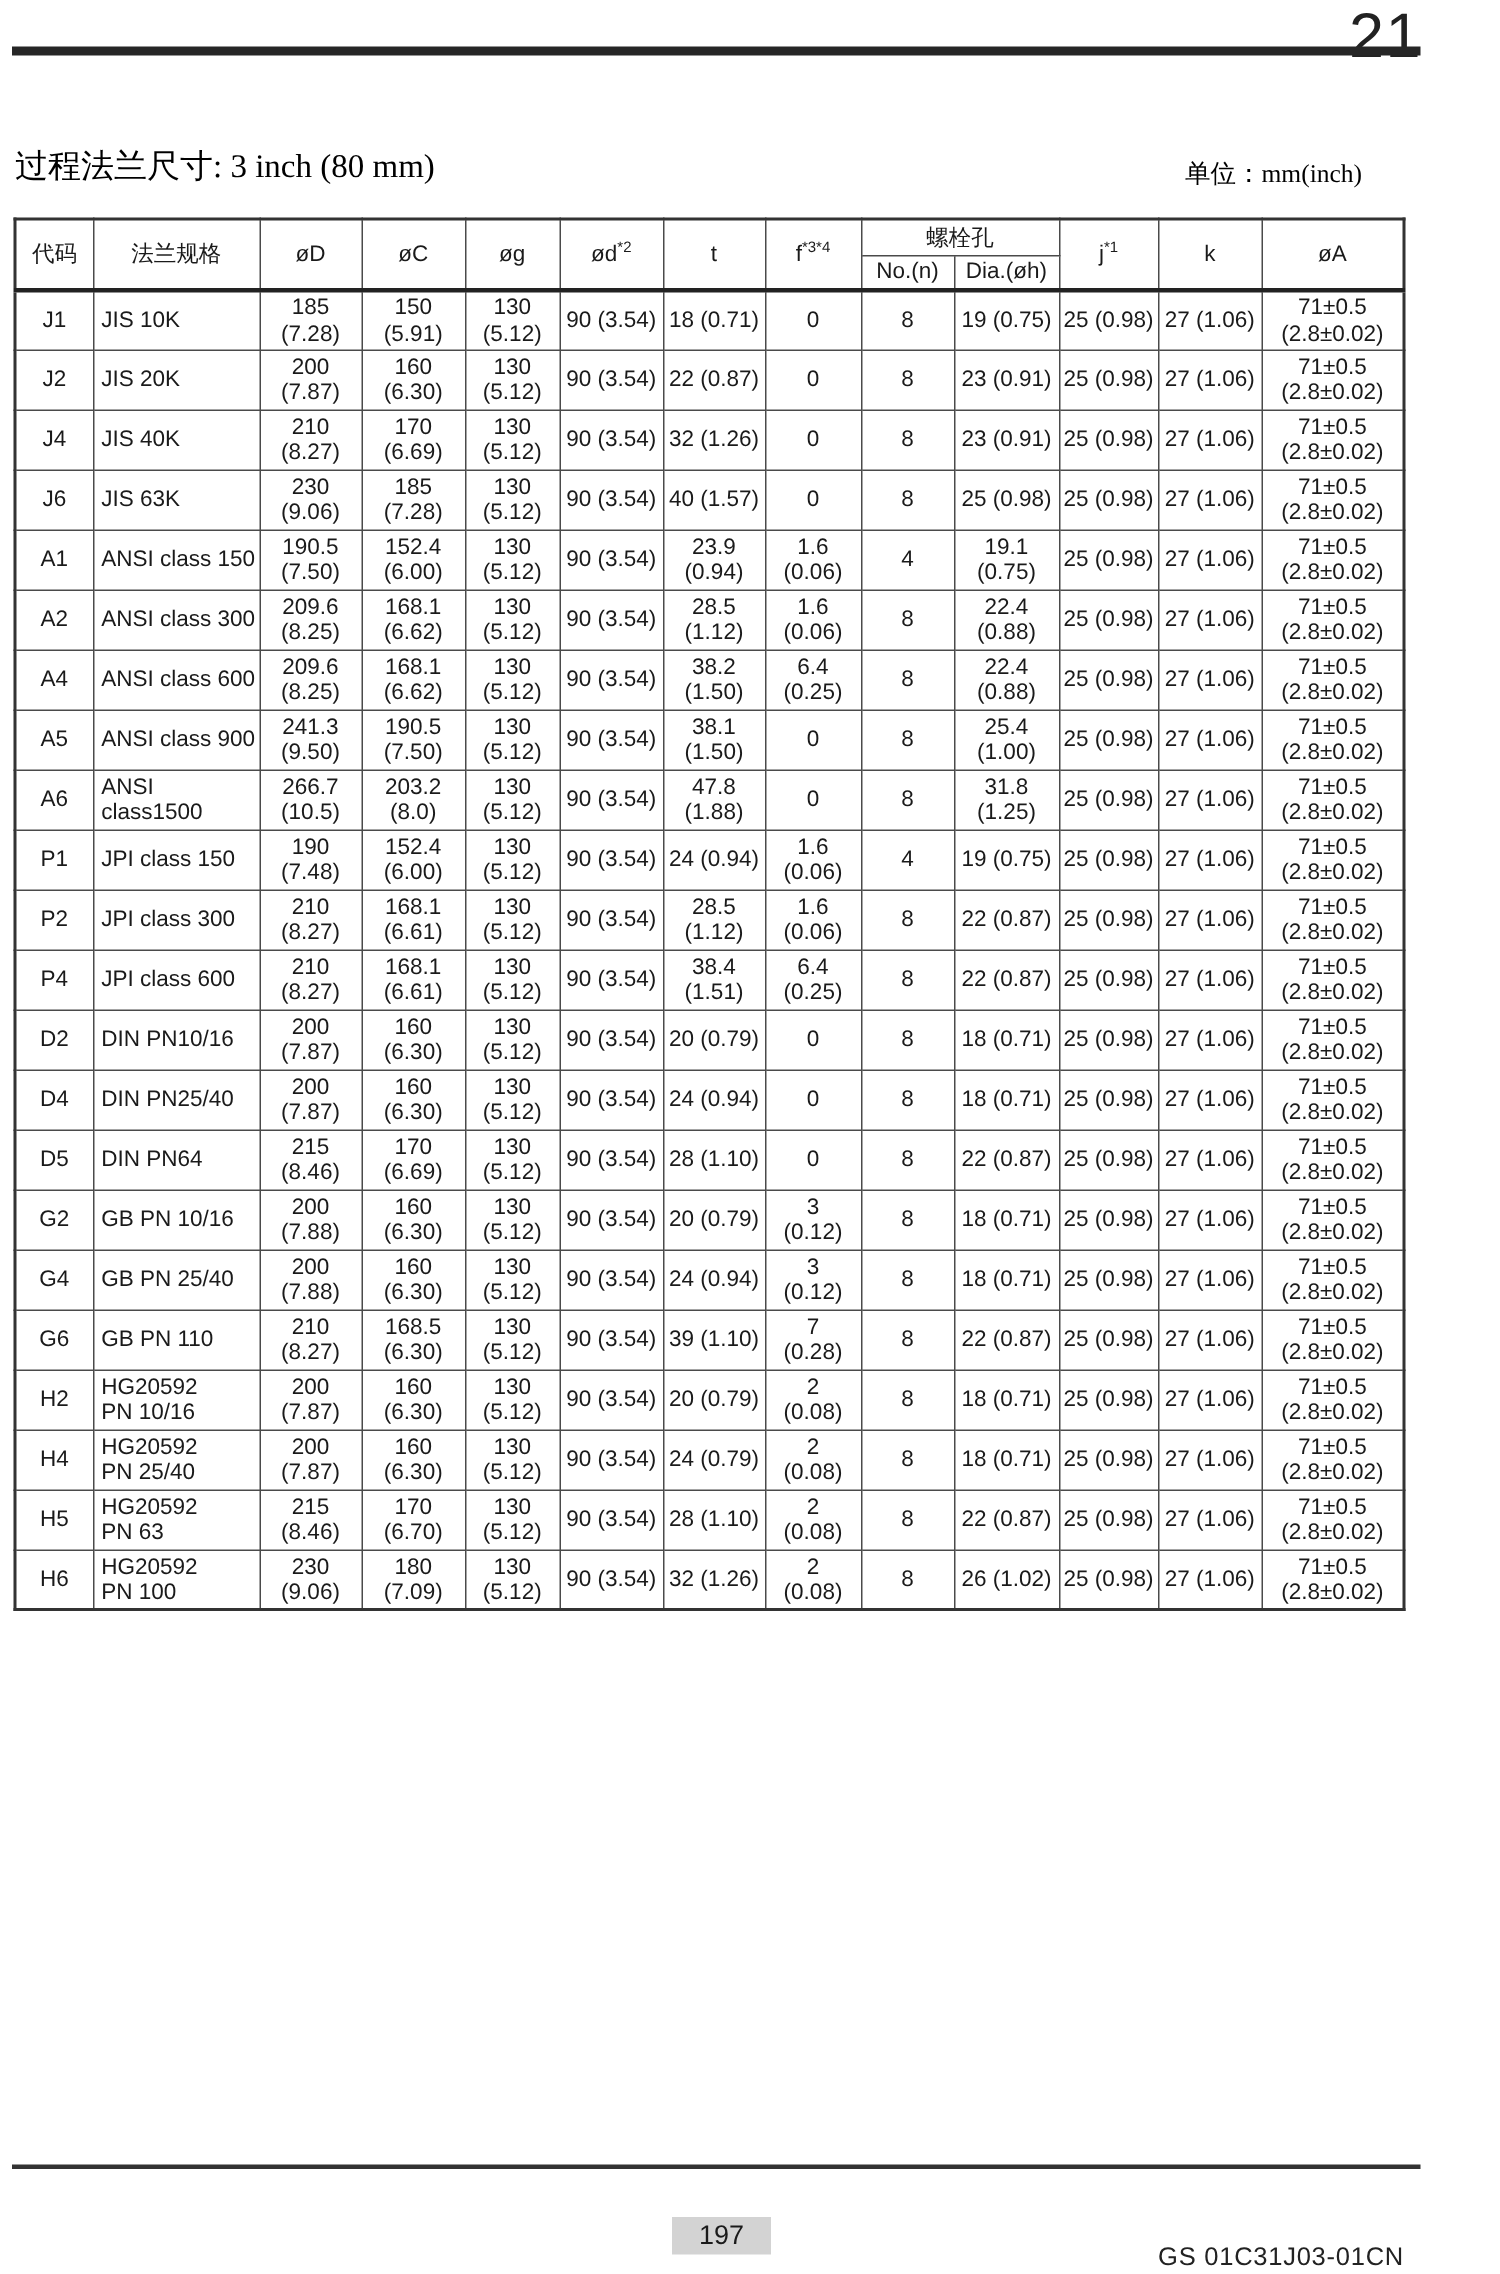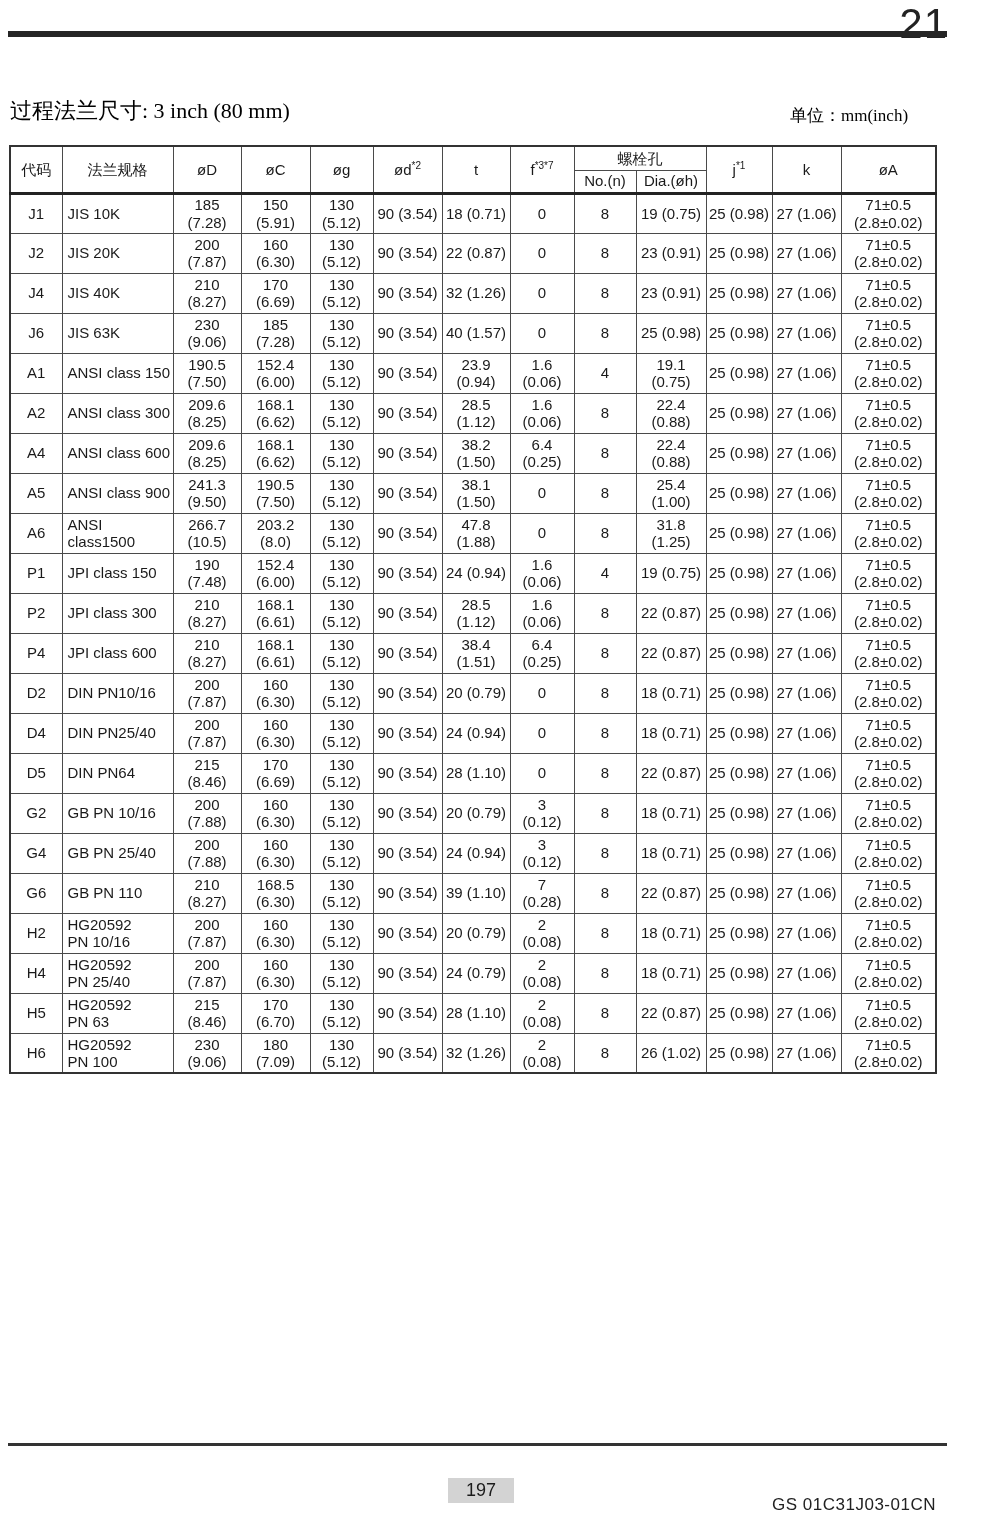--- a/index.html
+++ b/index.html
@@ -98,21 +98,21 @@
   </colgroup>
   <thead>
     <tr class="h1">
       <th rowspan="2">代码</th>
       <th rowspan="2">法兰规格</th>
       <th rowspan="2">øD</th>
       <th rowspan="2">øC</th>
       <th rowspan="2">øg</th>
       <th rowspan="2"><span>ød</span><sup>*2</sup></th>
       <th rowspan="2">t</th>
-      <th rowspan="2"><span>f</span><sup>*3*7</sup></th>
+      <th rowspan="2"><span>f</span><sup>*3*4</sup></th>
       <th colspan="2">螺栓孔</th>
       <th rowspan="2"><span>j</span><sup>*1</sup></th>
       <th rowspan="2">k</th>
       <th rowspan="2">øA</th>
     </tr>
     <tr class="h2">
       <th>No.(n)</th>
       <th>Dia.(øh)</th>
     </tr>
   </thead>

